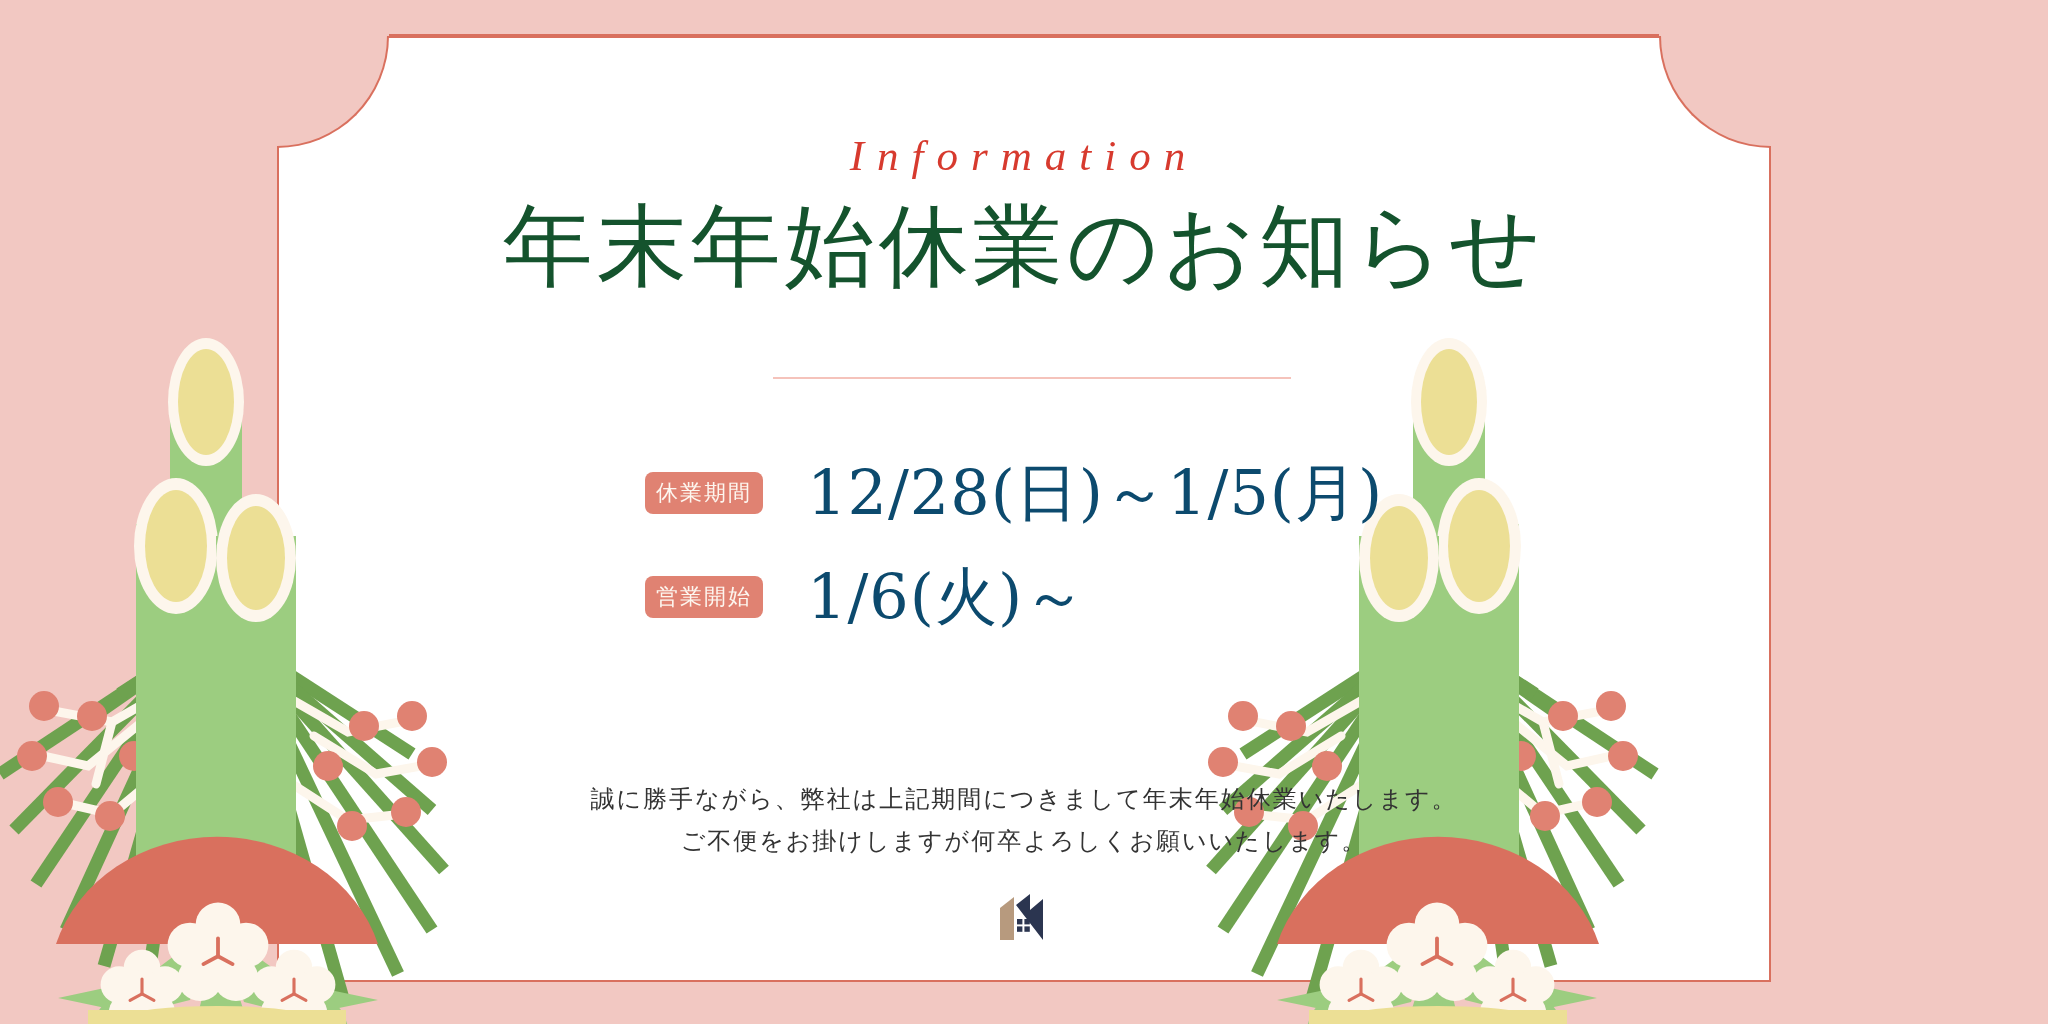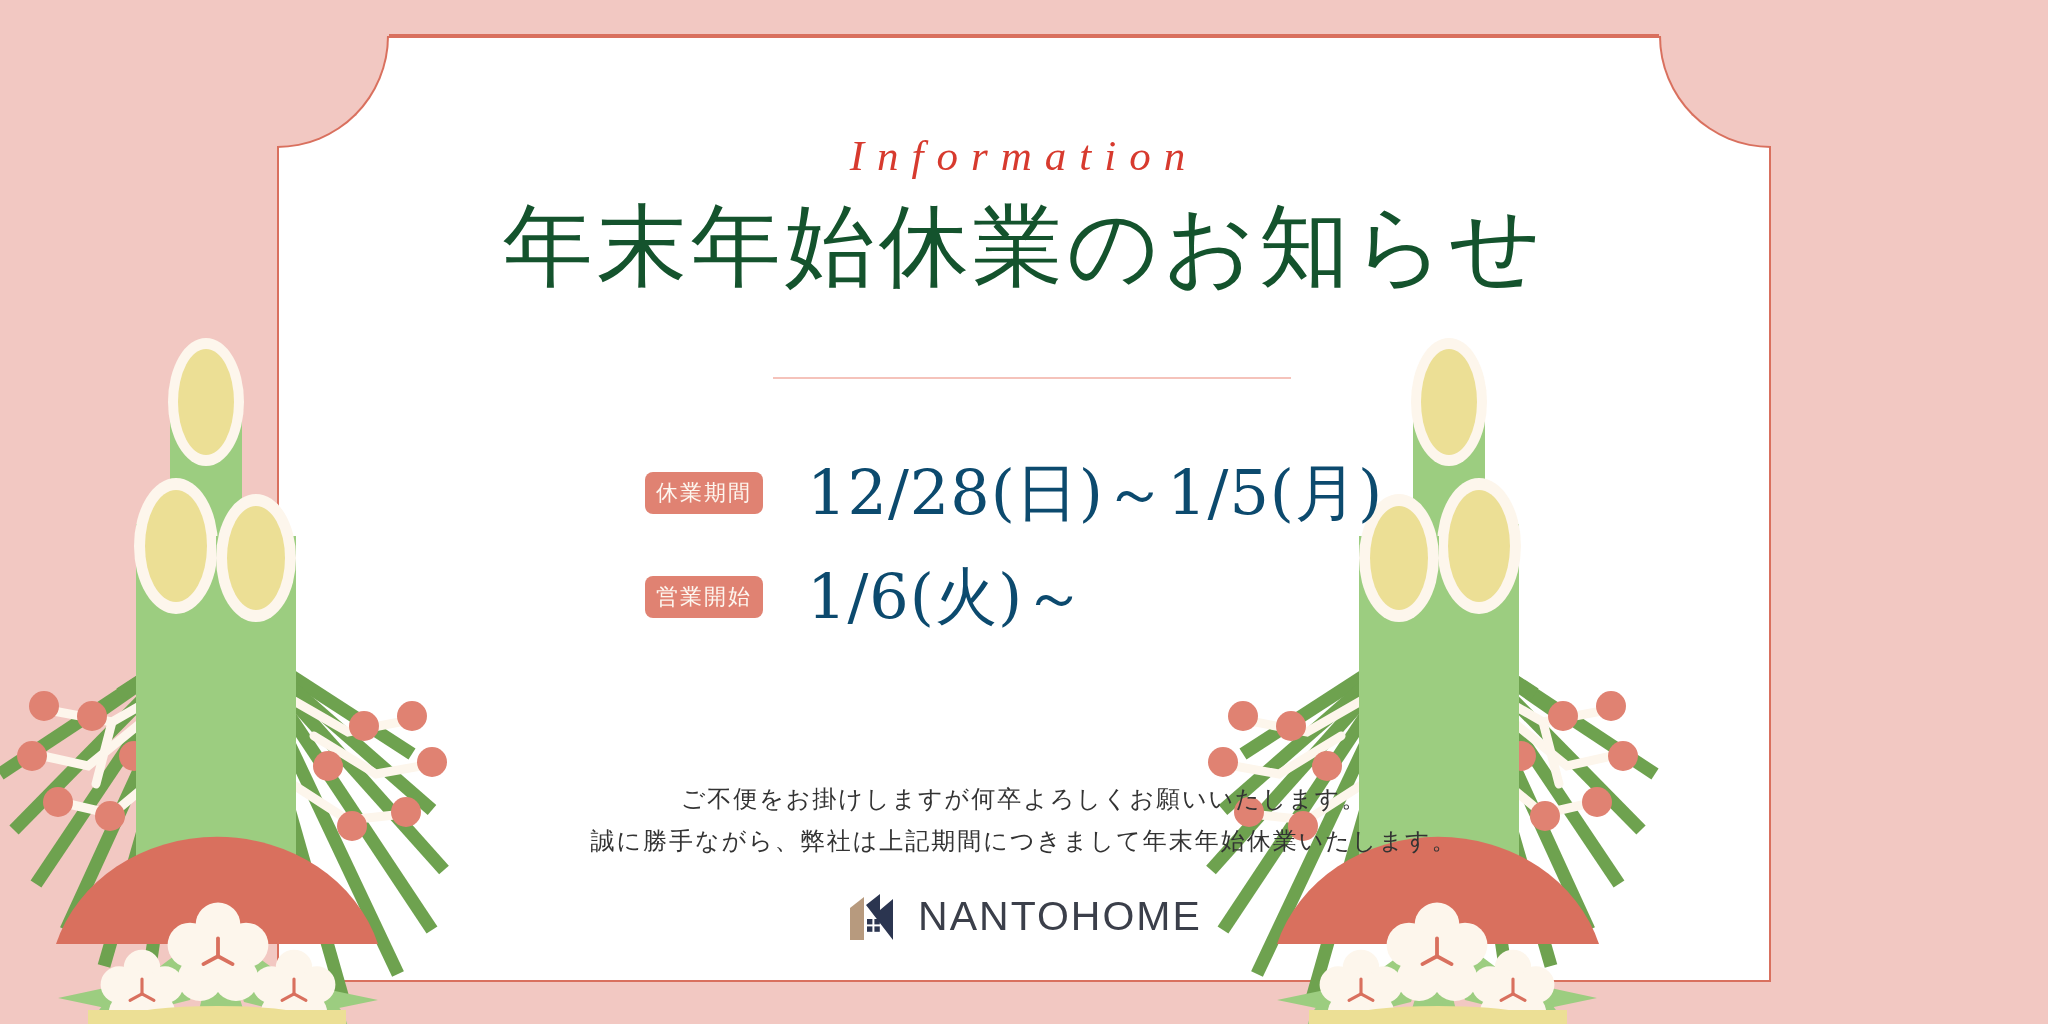--- a/index.html
+++ b/index.html
@@ -375,32 +375,31 @@
       </div>
 
       <div class="row">
         <div class="badge">営業開始</div>
         <div class="dateval">1/6(火)～</div>
       </div>
 
     </div>
 
     <div class="note">
+      <div>誠に勝手ながら、弊社は上記期間につきまして年末年始休業いたします。</div>
       <div>ご不便をお掛けしますが何卒よろしくお願いいたします。</div>
-      <div>誠に勝手ながら、弊社は上記期間につきまして年末年始休業いたします。</div>
     </div>
 
     <div class="logo">
       <svg width="56" height="56" viewBox="0 0 56 56">
         <path d="M4 20 L18 9 L18 52 L4 52 Z" fill="#b79a7e"></path>
         <path d="M20 17 L34 6 L34 22 L47 11 L47 52 Z" fill="#2b3550"></path>
         <g fill="#2b3550">
           <rect x="21" y="31" width="5.4" height="5.4"></rect>
           <rect x="28.4" y="31" width="5.4" height="5.4"></rect>
           <rect x="21" y="38.4" width="5.4" height="5.4"></rect>
           <rect x="28.4" y="38.4" width="5.4" height="5.4"></rect>
         </g>
       </svg>
-      <div class="logo-word">NANTOHOME</div>
     </div>
 
   </div>
 </div>
 
 </body></html>

